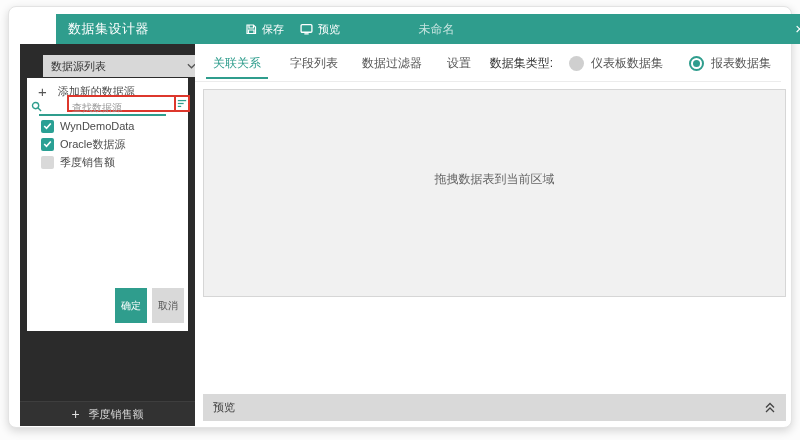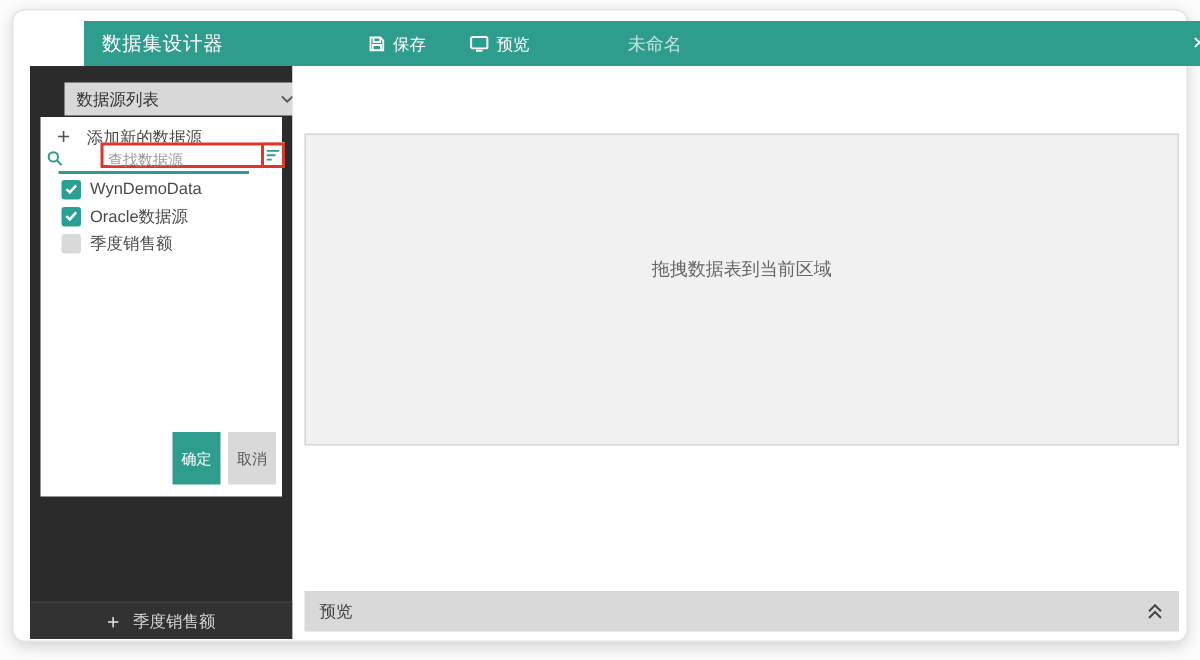--- a/index.html
+++ b/index.html
@@ -6,21 +6,21 @@
   html,body { width:800px; height:440px; background:#fcfcfc; font-family:"Liberation Sans","DejaVu Sans",sans-serif; overflow:hidden; }
 
   .window { position:absolute; left:8px; top:6px; width:784px; height:422px; background:#fff;
             border:1px solid #e3e3e3; border-radius:8px; box-shadow:0 3px 10px rgba(0,0,0,.16); }
   .app { position:absolute; left:11px; top:7px; width:761px; height:412px; }
 
   
   .appbar { position:absolute; left:0; top:0; width:761px; height:30px; background:#2f9d8d;
             display:flex; align-items:center; color:#fff;margin-left:36px; }
   .app-title { margin-left:12px; font-size:13px; letter-spacing:.5px; }
-  .actions { position:absolute; left:189px; top:0; height:30px; display:flex; align-items:center; gap:29px; }
+  .actions { position:absolute; left:189px; top:0; height:30px; display:flex; align-items:center; gap:16px; }
   .action { display:flex; align-items:center; gap:5px; font-size:11px; cursor:pointer; }
   .docname { position:absolute; left:0; right:0; top:0; height:30px; line-height:30px; text-align:center;
              font-size:12px; color:rgba(255,255,255,.72); pointer-events:none; }
   .closebtn { position:absolute; right:13px; top:0; height:30px; line-height:30px; font-size:15px; cursor:pointer; }
 
   
   .sidebar { position:absolute; left:0; top:30px; width:175px; height:382px; background:#2b2b2b; }
   .dropdown { position:absolute; left:23px; top:11px; width:161px; height:22px; background:#d8d8d8;
               display:flex; align-items:center; font-size:11px; color:#333; padding:0 8px; cursor:pointer; }
   .dropdown .chev { margin-left:auto; display:flex; }
@@ -186,20 +186,36 @@
         </div>
       </div>
 
       <div class="customrow">
         <span class="plus">+</span>
         <span>季度销售额</span>
       </div>
     </div>
 
     <div class="main">
+      <div class="tabbar">
+        <div class="tab tab1 active">关联关系</div>
+        <div class="tab tab2">字段列表</div>
+        <div class="tab tab3">数据过滤器</div>
+        <div class="tab tab4">设置</div>
+
+        <div class="dstype">
+          <span class="tlabel">数据集类型:</span>
+          <span class="radio offr"></span>
+          <span class="rlabel">仪表板数据集</span>
+          <span class="radio onr">
+              <span class="dot"></span>
+            </span>
+          <span class="rlabel">报表数据集</span>
+        </div>
+      </div>
 
       <div class="canvas">
         <div class="hint">拖拽数据表到当前区域</div>
       </div>
 
       <div class="previewbar">
         <span class="plabel">预览</span>
         <span class="collapse">
           <svg width="10" height="11" viewBox="0 0 10 11" fill="none" stroke="#444" stroke-width="1.3">
             <path d="M1 5.5l4-4 4 4"></path>

